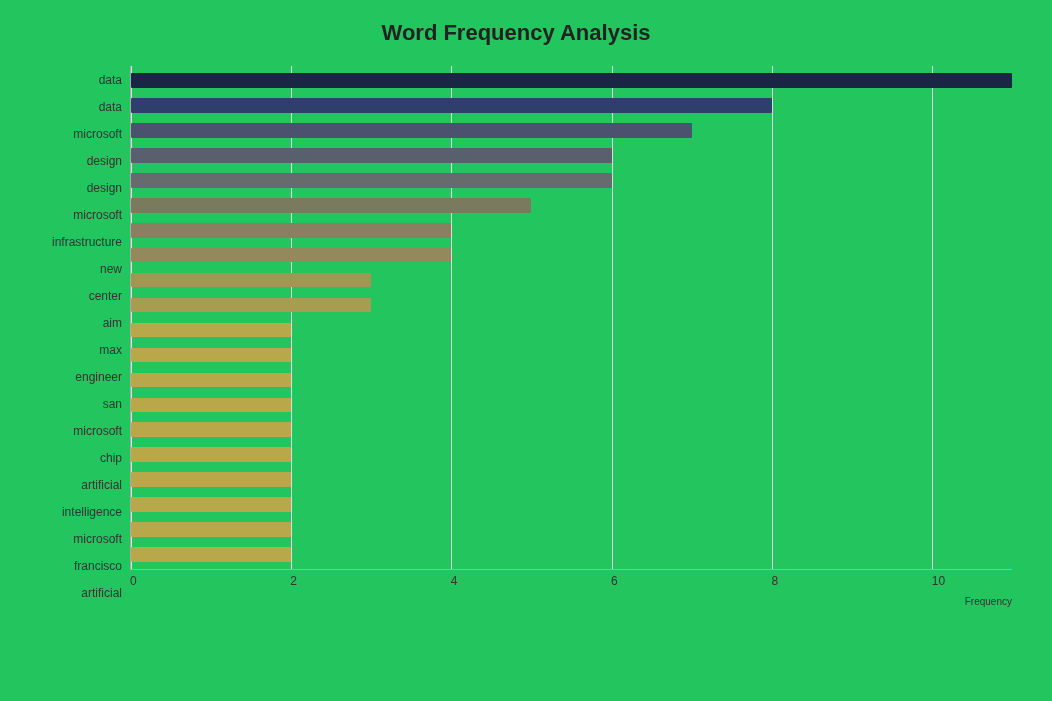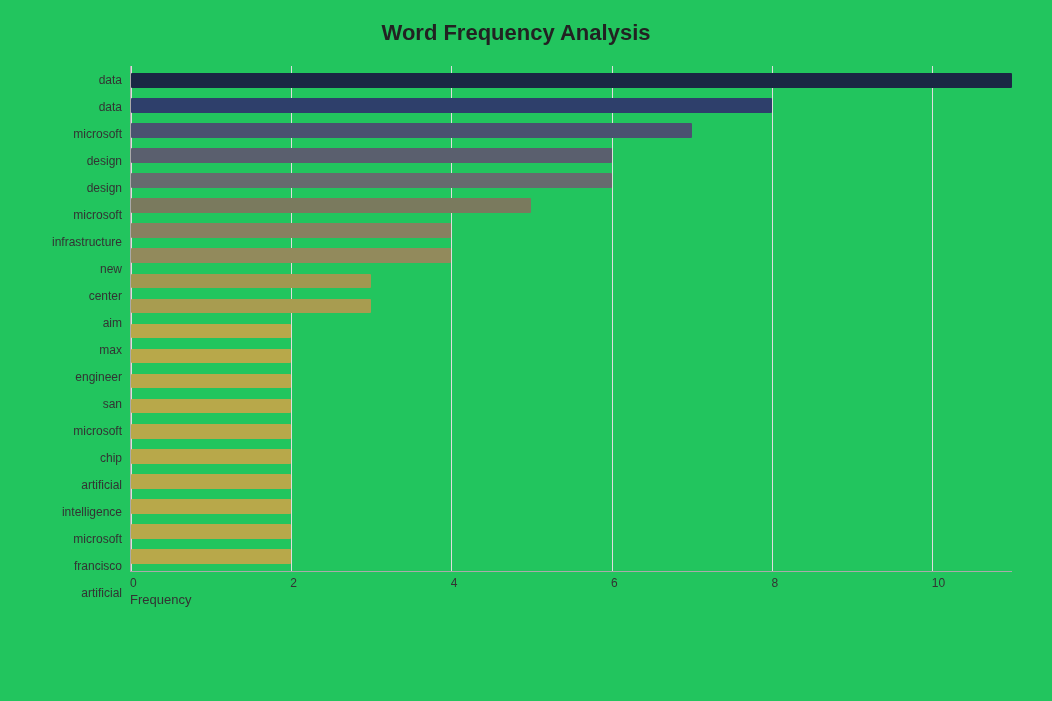--- a/index.html
+++ b/index.html
@@ -84,24 +84,24 @@
       border-radius: 1px;
     }
     .x-axis {
       display: flex;
       justify-content: space-between;
       padding: 4px 0 0 0;
       font-size: 12px;
       color: #333;
     }
     .x-axis-label {
-      text-align: left;
-      font-size: 13px;
+      text-align: right;
+      font-size: 10px;
       color: #333;
-      margin-top: 0;
+      margin-top: 6px;
     }
   </style>
 </head>
 <body>
 
 <div class="chart-container">
   <div class="chart-title">Word Frequency Analysis</div>
   <div class="chart-area">
     <div class="y-labels" id="y-labels">
         <div class="y-label">data</div>

